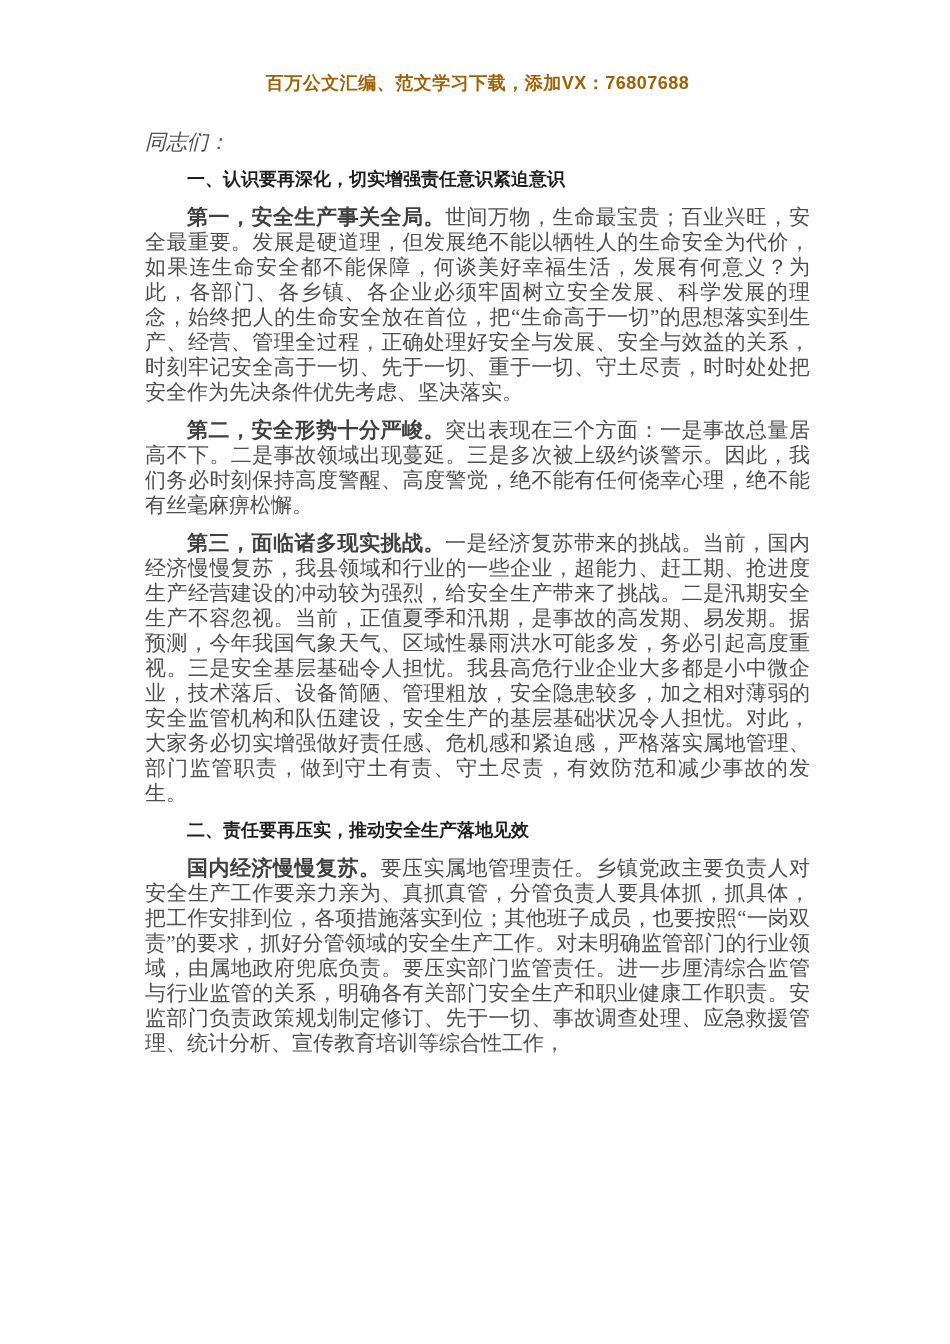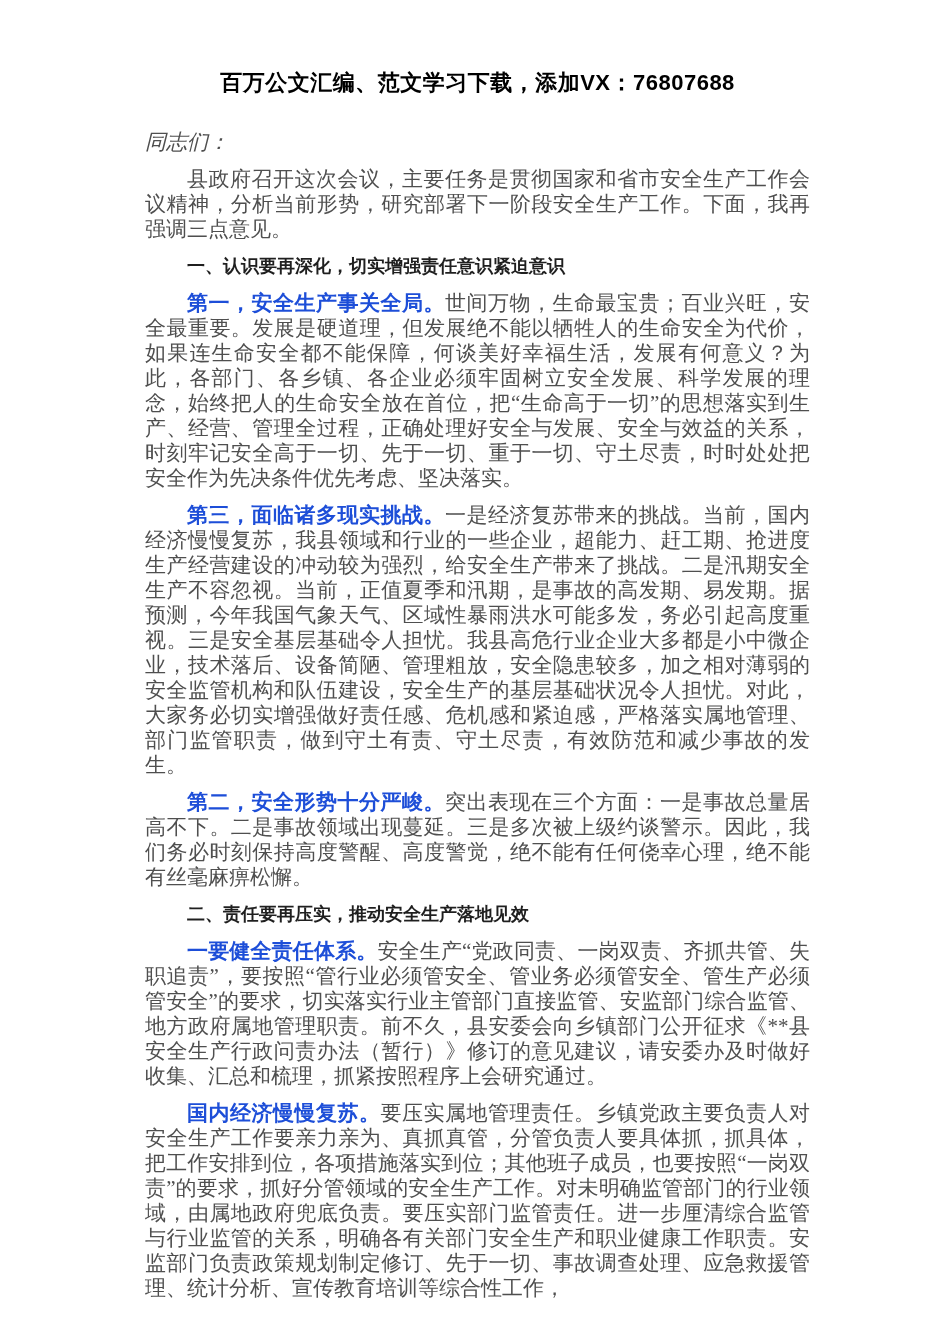--- a/index.html
+++ b/index.html
@@ -15,42 +15,42 @@
     width: 950px;
     height: 1344px;
     padding-top: 70px;
   }
   .ad-header {
     width: 665px;
     margin: 0 auto 34px 145px;
     text-align: center;
     font-family: "Liberation Sans", "DejaVu Sans", sans-serif;
     font-weight: 700;
-    font-size: 22px;
+    font-size: 18px;
     line-height: 26px;
-    color: #000000;
+    color: #a16207;
     letter-spacing: 0.5px;
   }
   .content {
     margin-left: 145px;
     width: 665px;
     font-size: 21px;
     line-height: 25px;
     color: #4f4f4f;
     text-align: justify;
   }
   .para {
     margin: 0 0 12px 0;
     text-indent: 42px;
   }
   .para.no-indent { text-indent: 0; font-style: italic; }
   .lead {
-    font-family: Liberation Serif, serif;
+    font-family: Liberation Sans, sans-serif;
     font-weight: 700;
-    color: #1d4ed8;
+    color: #404040;
   }
   .heading {
     margin: 0 0 12px 0;
     font-size: 18px;
     line-height: 25px;
     text-indent: 42px;
     font-family: "Liberation Sans", "DejaVu Sans", sans-serif;
     font-weight: 700;
     color: #1f1f1f;
   }
@@ -59,31 +59,29 @@
 <body>
 
 <div class="page">
 
   <div class="ad-header">百万公文汇编、范文学习下载，添加VX：76807688</div>
 
   <div class="content">
 
     <p class="para no-indent">同志们：</p>
 
-    <p class="para">县政府召开这次会议，主要任务是贯彻国家和省市安全生产工作会议精神，分析当前形势，研究部署下一阶段安全生产工作。下面，我再强调三点意见。</p>
 
     <h2 class="heading">一、认识要再深化，切实增强责任意识紧迫意识</h2>
 
     <p class="para"><strong class="lead">第一，安全生产事关全局。</strong><span>世间万物，生命最宝贵；百业兴旺，安全最重要。发展是硬道理，但发展绝不能以牺牲人的生命安全为代价，如果连生命安全都不能保障，何谈美好幸福生活，发展有何意义？为此，各部门、各乡镇、各企业必须牢固树立安全发展、科学发展的理念，始终把人的生命安全放在首位，把“生命高于一切”的思想落实到生产、经营、管理全过程，正确处理好安全与发展、安全与效益的关系，时刻牢记安全高于一切、先于一切、重于一切、守土尽责，时时处处把安全作为先决条件优先考虑、坚决落实。</span></p>
 
+    <p class="para"><strong class="lead">第二，安全形势十分严峻。</strong><span>突出表现在三个方面：一是事故总量居高不下。二是事故领域出现蔓延。三是多次被上级约谈警示。因此，我们务必时刻保持高度警醒、高度警觉，绝不能有任何侥幸心理，绝不能有丝毫麻痹松懈。</span></p>
+
     <p class="para"><strong class="lead">第三，面临诸多现实挑战。</strong><span>一是经济复苏带来的挑战。当前，国内经济慢慢复苏，我县领域和行业的一些企业，超能力、赶工期、抢进度生产经营建设的冲动较为强烈，给安全生产带来了挑战。二是汛期安全生产不容忽视。当前，正值夏季和汛期，是事故的高发期、易发期。据预测，今年我国气象天气、区域性暴雨洪水可能多发，务必引起高度重视。三是安全基层基础令人担忧。我县高危行业企业大多都是小中微企业，技术落后、设备简陋、管理粗放，安全隐患较多，加之相对薄弱的安全监管机构和队伍建设，安全生产的基层基础状况令人担忧。对此，大家务必切实增强做好责任感、危机感和紧迫感，严格落实属地管理、部门监管职责，做到守土有责、守土尽责，有效防范和减少事故的发生。</span></p>
-
-    <p class="para"><strong class="lead">第二，安全形势十分严峻。</strong><span>突出表现在三个方面：一是事故总量居高不下。二是事故领域出现蔓延。三是多次被上级约谈警示。因此，我们务必时刻保持高度警醒、高度警觉，绝不能有任何侥幸心理，绝不能有丝毫麻痹松懈。</span></p>
 
     <h2 class="heading">二、责任要再压实，推动安全生产落地见效</h2>
 
 
-    <p class="para"><strong class="lead">一要健全责任体系。</strong><span>安全生产“党政同责、一岗双责、齐抓共管、失职追责”，要按照“管行业必须管安全、管业务必须管安全、管生产必须管安全”的要求，切实落实行业主管部门直接监管、安监部门综合监管、地方政府属地管理职责。前不久，县安委会向乡镇部门公开征求《**县安全生产行政问责办法（暂行）》修订的意见建议，请安委办及时做好收集、汇总和梳理，抓紧按照程序上会研究通过。</span></p>
 
     <p class="para"><strong class="lead">国内经济慢慢复苏。</strong><span>要压实属地管理责任。乡镇党政主要负责人对安全生产工作要亲力亲为、真抓真管，分管负责人要具体抓，抓具体，把工作安排到位，各项措施落实到位；其他班子成员，也要按照“一岗双责”的要求，抓好分管领域的安全生产工作。对未明确监管部门的行业领域，由属地政府兜底负责。要压实部门监管责任。进一步厘清综合监管与行业监管的关系，明确各有关部门安全生产和职业健康工作职责。安监部门负责政策规划制定修订、先于一切、事故调查处理、应急救援管理、统计分析、宣传教育培训等综合性工作，</span></p>
 
   </div>
 </div>
 
 </body></html>

